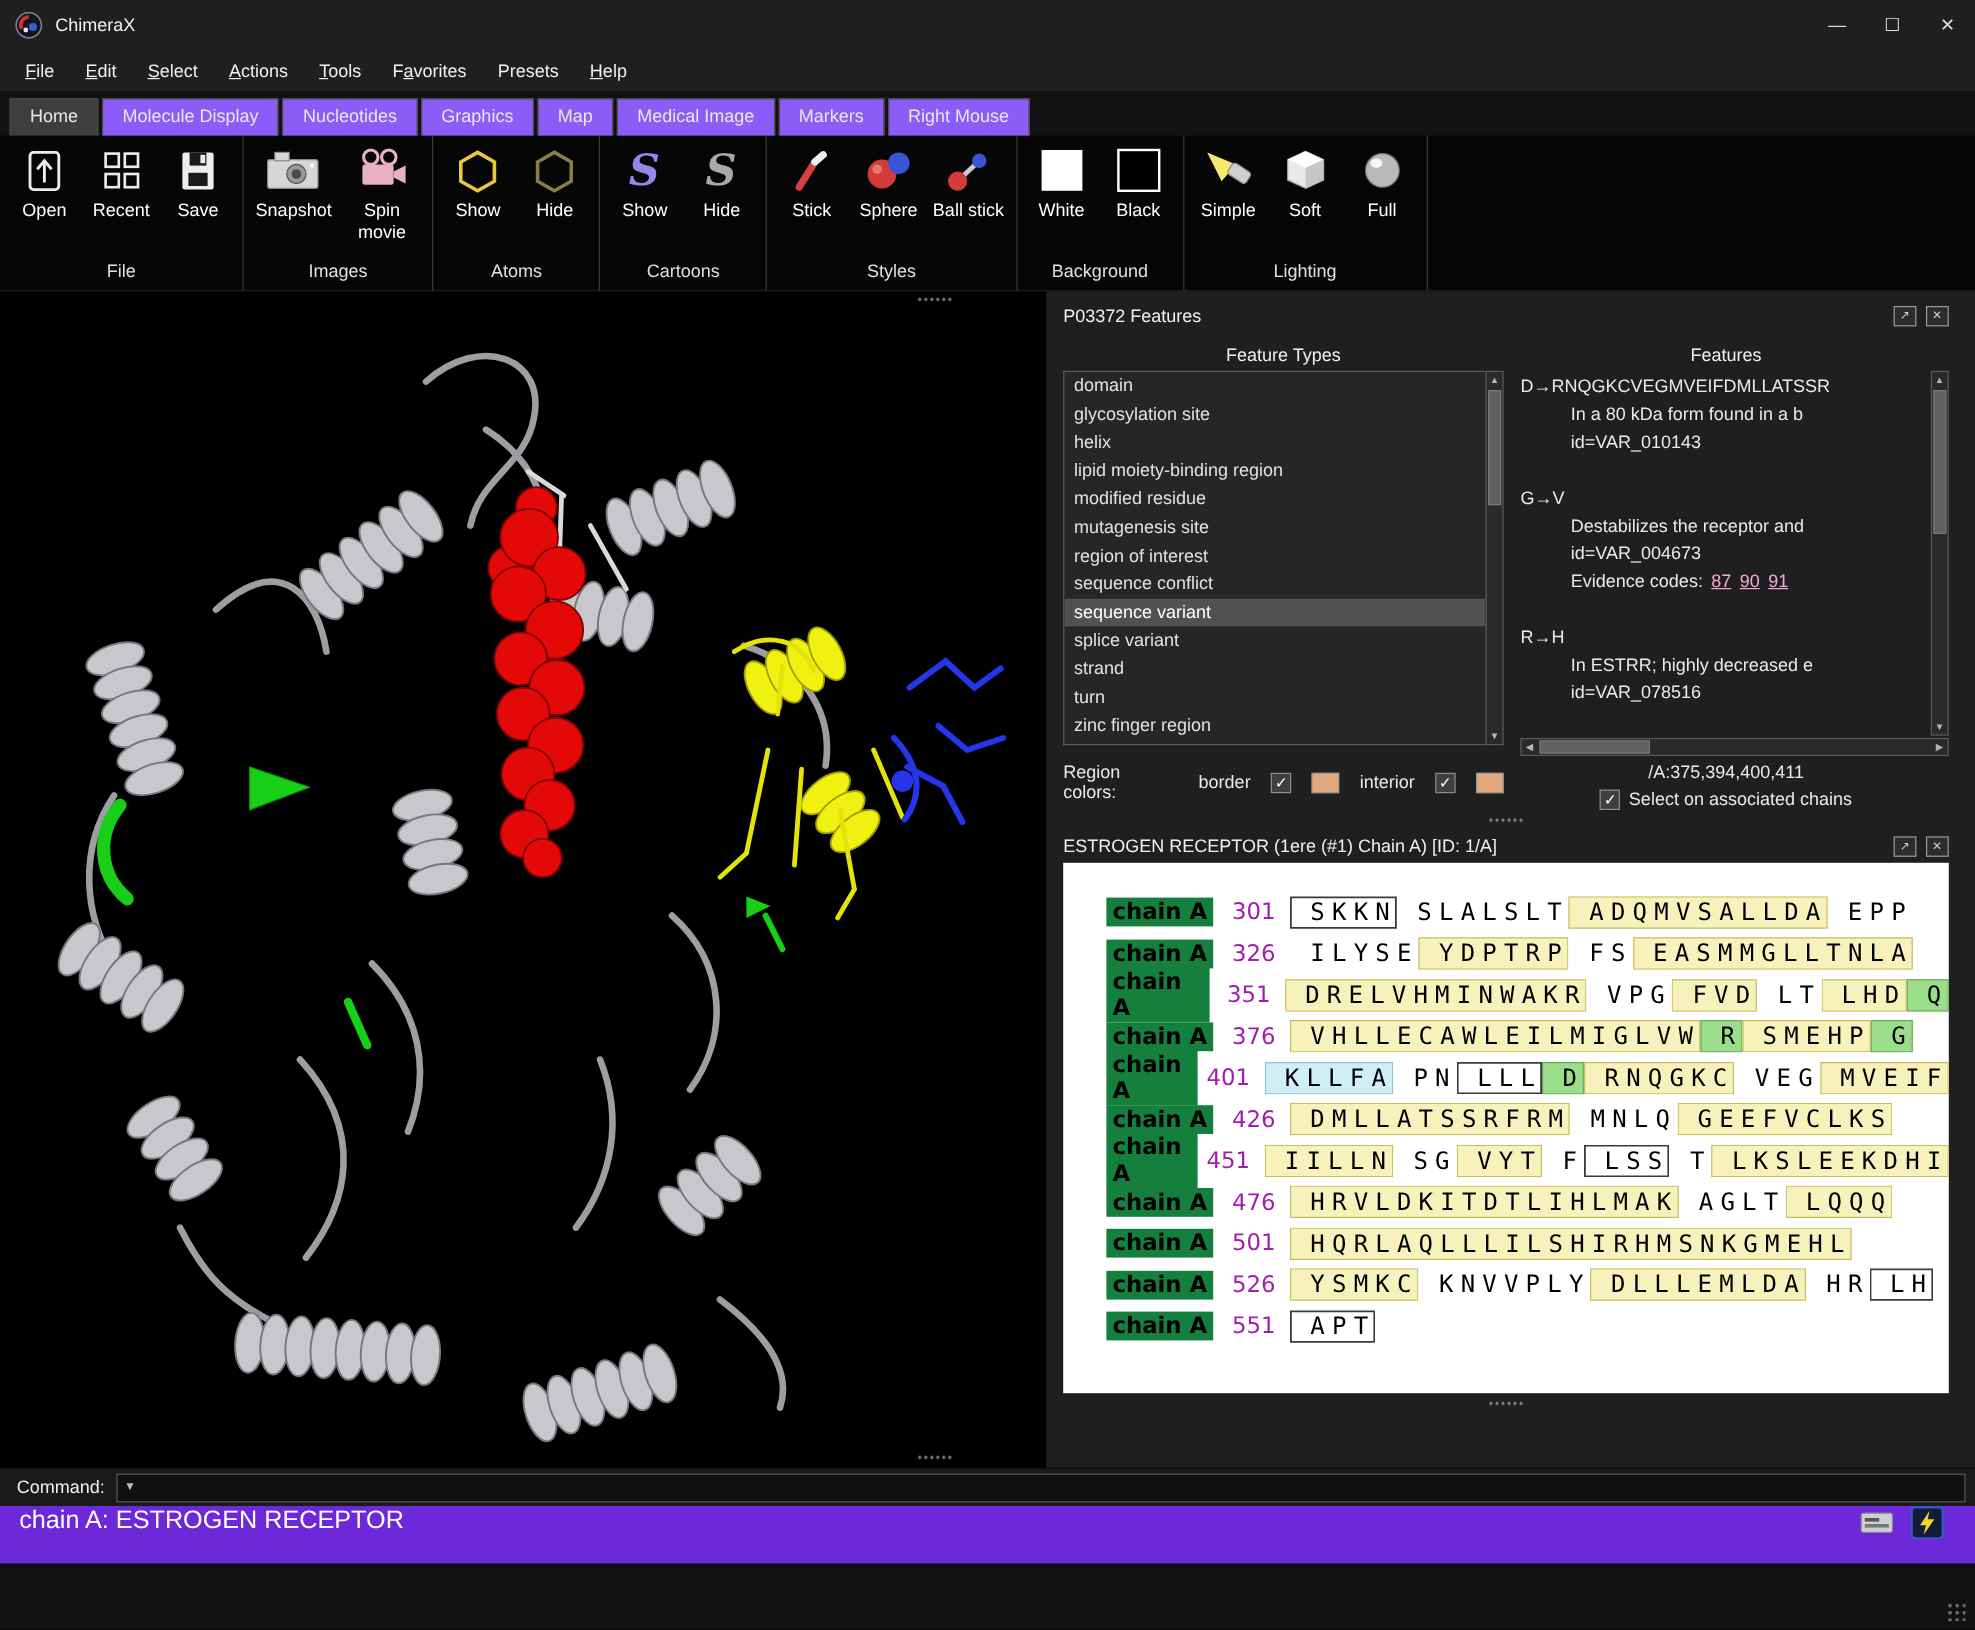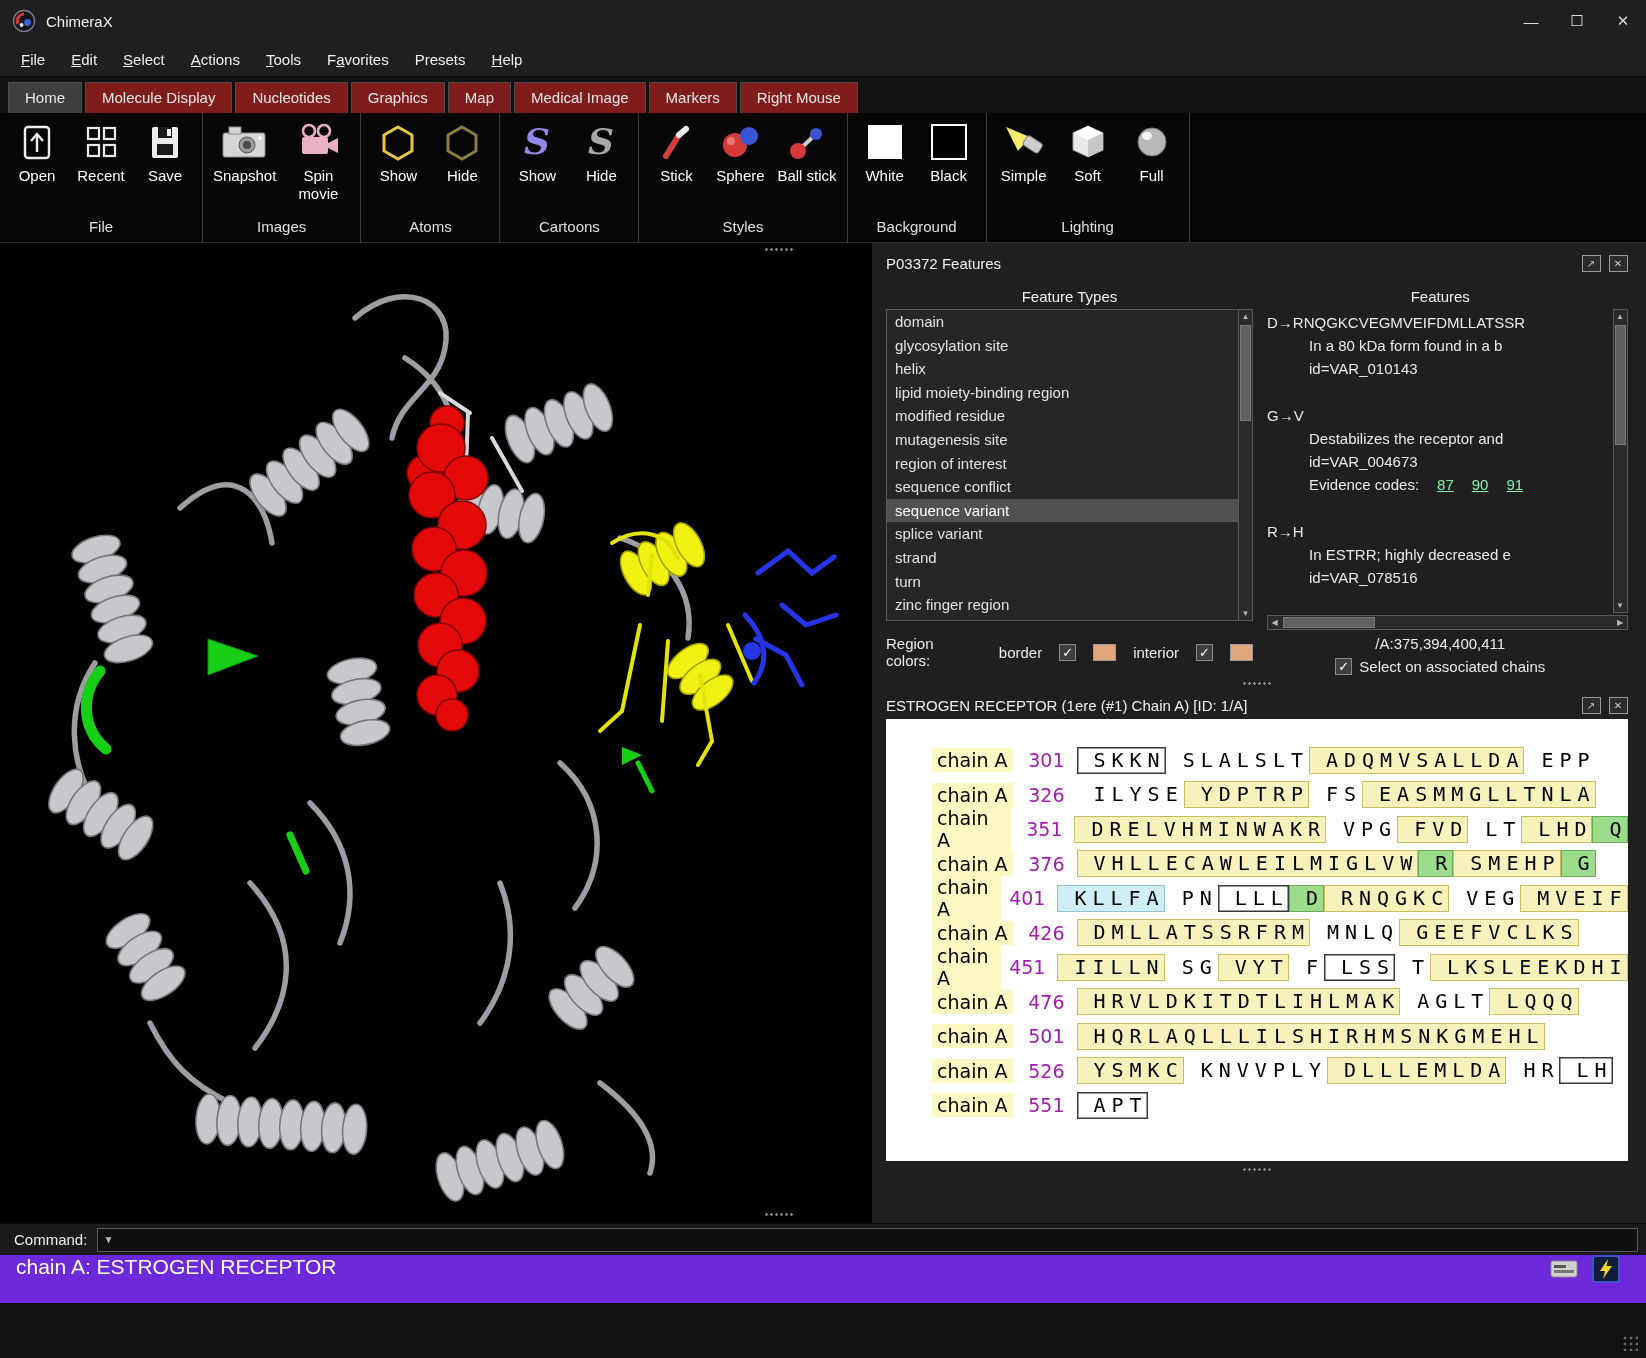--- a/index.html
+++ b/index.html
@@ -12,21 +12,21 @@
   .tb-spacer{flex:1;}
   .win-btn{width:46px;height:42px;display:flex;align-items:center;justify-content:center;font-size:15px;color:#ddd;}
 
   
   .menubar{height:34px;background:#1f1f1f;display:flex;align-items:center;padding-left:8px;border-bottom:1px solid #0b0b0b;}
   .menu-item{padding:0 13px;font-size:15px;color:#f0f0f0;}
   .menu-item u{text-decoration:underline;}
 
   
   .tabbar{height:36px;background:#121212;display:flex;align-items:flex-end;padding-left:8px;gap:3px;}
-  .tab{padding:6px 16px 7px;font-size:15px;color:#e8e8e8;background:#7f1d1d;border:1px solid #4c4c4c;border-bottom:none;}
+  .tab{padding:6px 16px 7px;font-size:15px;color:#e8e8e8;background:#8b5cf6;border:1px solid #4c4c4c;border-bottom:none;}
   .tab.active{background:#3e3e3e;}
 
   
   .toolbar{height:130px;background:#060606;display:flex;align-items:stretch;border-bottom:1px solid #2c2c2c;box-sizing:border-box;}
   .tb-section{display:flex;flex-direction:column;border-right:1px solid #3a3a3a;padding:8px 8px 2px;}
   .tb-buttons{display:flex;flex:1;align-items:flex-start;justify-content:center;gap:6px;}
   .tb-btn{display:flex;flex-direction:column;align-items:center;min-width:54px;padding:0 2px;}
   .tb-btn .ticon{height:44px;display:flex;align-items:center;justify-content:center;}
   .tb-btn .tlabel{font-size:15px;color:#fff;text-align:center;line-height:18px;margin-top:2px;max-width:64px;}
   .tb-caption{text-align:center;font-size:15px;color:#e0e0e0;padding:3px 0 5px;}
@@ -54,21 +54,21 @@
   .ft-list{width:352px;background:#262626;border:1px solid #5a5a5a;border-right:none;overflow:hidden;box-sizing:border-box;}
   .ft-item{font-size:15px;color:#e2e2e2;padding:2px 8px;line-height:19.6px;white-space:nowrap;}
   .ft-item.selected{background:#515151;color:#fff;}
 
   .ft-detail-wrap{flex:1;display:flex;flex-direction:column;}
   .ft-detail-main{flex:1;display:flex;}
   .ft-detail{flex:1;overflow:hidden;padding-top:2px;}
   .ft-group{margin-bottom:24px;}
   .ft-line{font-size:15px;color:#eaeaea;line-height:23px;white-space:nowrap;overflow:hidden;}
   .ft-line.ind{padding-left:42px;}
-  .ev-link{color:#86efac;text-decoration:underline;margin-left:18px;}
+  .ev-link{color:#f9a8d4;text-decoration:underline;margin-left:7px;}
 
   .vscroll{width:15px;background:#2a2a2a;border:1px solid #5a5a5a;display:flex;flex-direction:column;align-items:center;box-sizing:border-box;}
   .sarrow{font-size:8px;color:#b5b5b5;line-height:13px;height:13px;text-align:center;width:100%;}
   .strack{flex:1;width:100%;position:relative;}
   .sthumb{position:absolute;left:1px;right:1px;top:2px;background:#606060;border:1px solid #7a7a7a;box-sizing:border-box;}
   .hscroll{height:15px;margin-top:2px;background:#2a2a2a;border:1px solid #5a5a5a;display:flex;align-items:center;box-sizing:border-box;}
   .hscroll .sarrow{width:13px;height:auto;line-height:13px;}
   .hscroll .strack{height:100%;}
   .hscroll .sthumb{top:1px;bottom:1px;left:2px;height:auto;}
 
@@ -79,21 +79,21 @@
   .checkbox{width:17px;height:17px;background:#3f3f3f;border:1px solid #8a8a8a;display:inline-flex;align-items:center;justify-content:center;font-size:13px;color:#fff;box-sizing:border-box;}
   .swatch{width:23px;height:17px;border:1px solid #999;display:inline-block;box-sizing:border-box;}
 
   .panel-splitter{height:16px;display:flex;align-items:center;justify-content:center;position:relative;}
 
   
   .seq-panel{flex:1;display:flex;flex-direction:column;}
   .seq-white{background:#ffffff;height:442px;overflow:hidden;}
   .seq-rows{padding:24px 0 0 36px;}
   .seq-row{height:34.5px;display:flex;align-items:center;}
-  .chain-label{font-family:"DejaVu Sans",sans-serif;font-weight:normal;font-size:19px;color:#000;background:#fef9c3;padding:1px 5px;margin-left:10px;}
+  .chain-label{font-family:"DejaVu Sans",sans-serif;font-weight:bold;font-size:19px;color:#000;background:#15803d;padding:1px 5px;}
   .seq-num{font-family:"DejaVu Sans",sans-serif;font-size:19px;color:#a21caf;width:46px;text-align:right;margin:0 12px 0 6px;}
   .seq-letters{font-family:"DejaVu Sans Mono",monospace;font-size:20px;color:#000;letter-spacing:6px;white-space:nowrap;}
   .seg{display:inline-block;line-height:27px;padding-left:17px;}
   .seg-plain{background:transparent;}
   .seg-helix{background:#f7f2bb;box-shadow:inset 0 0 0 1px #c9bd62;}
   .seg-box{background:#fff;box-shadow:inset 0 0 0 1.5px #3a3a3a;}
   .seg-green{background:#9cdd8c;box-shadow:inset 0 0 0 1px #6cab5c;}
   .seg-cyan{background:#cfeef5;box-shadow:inset 0 0 0 1px #8fc2d2;}
 
   

